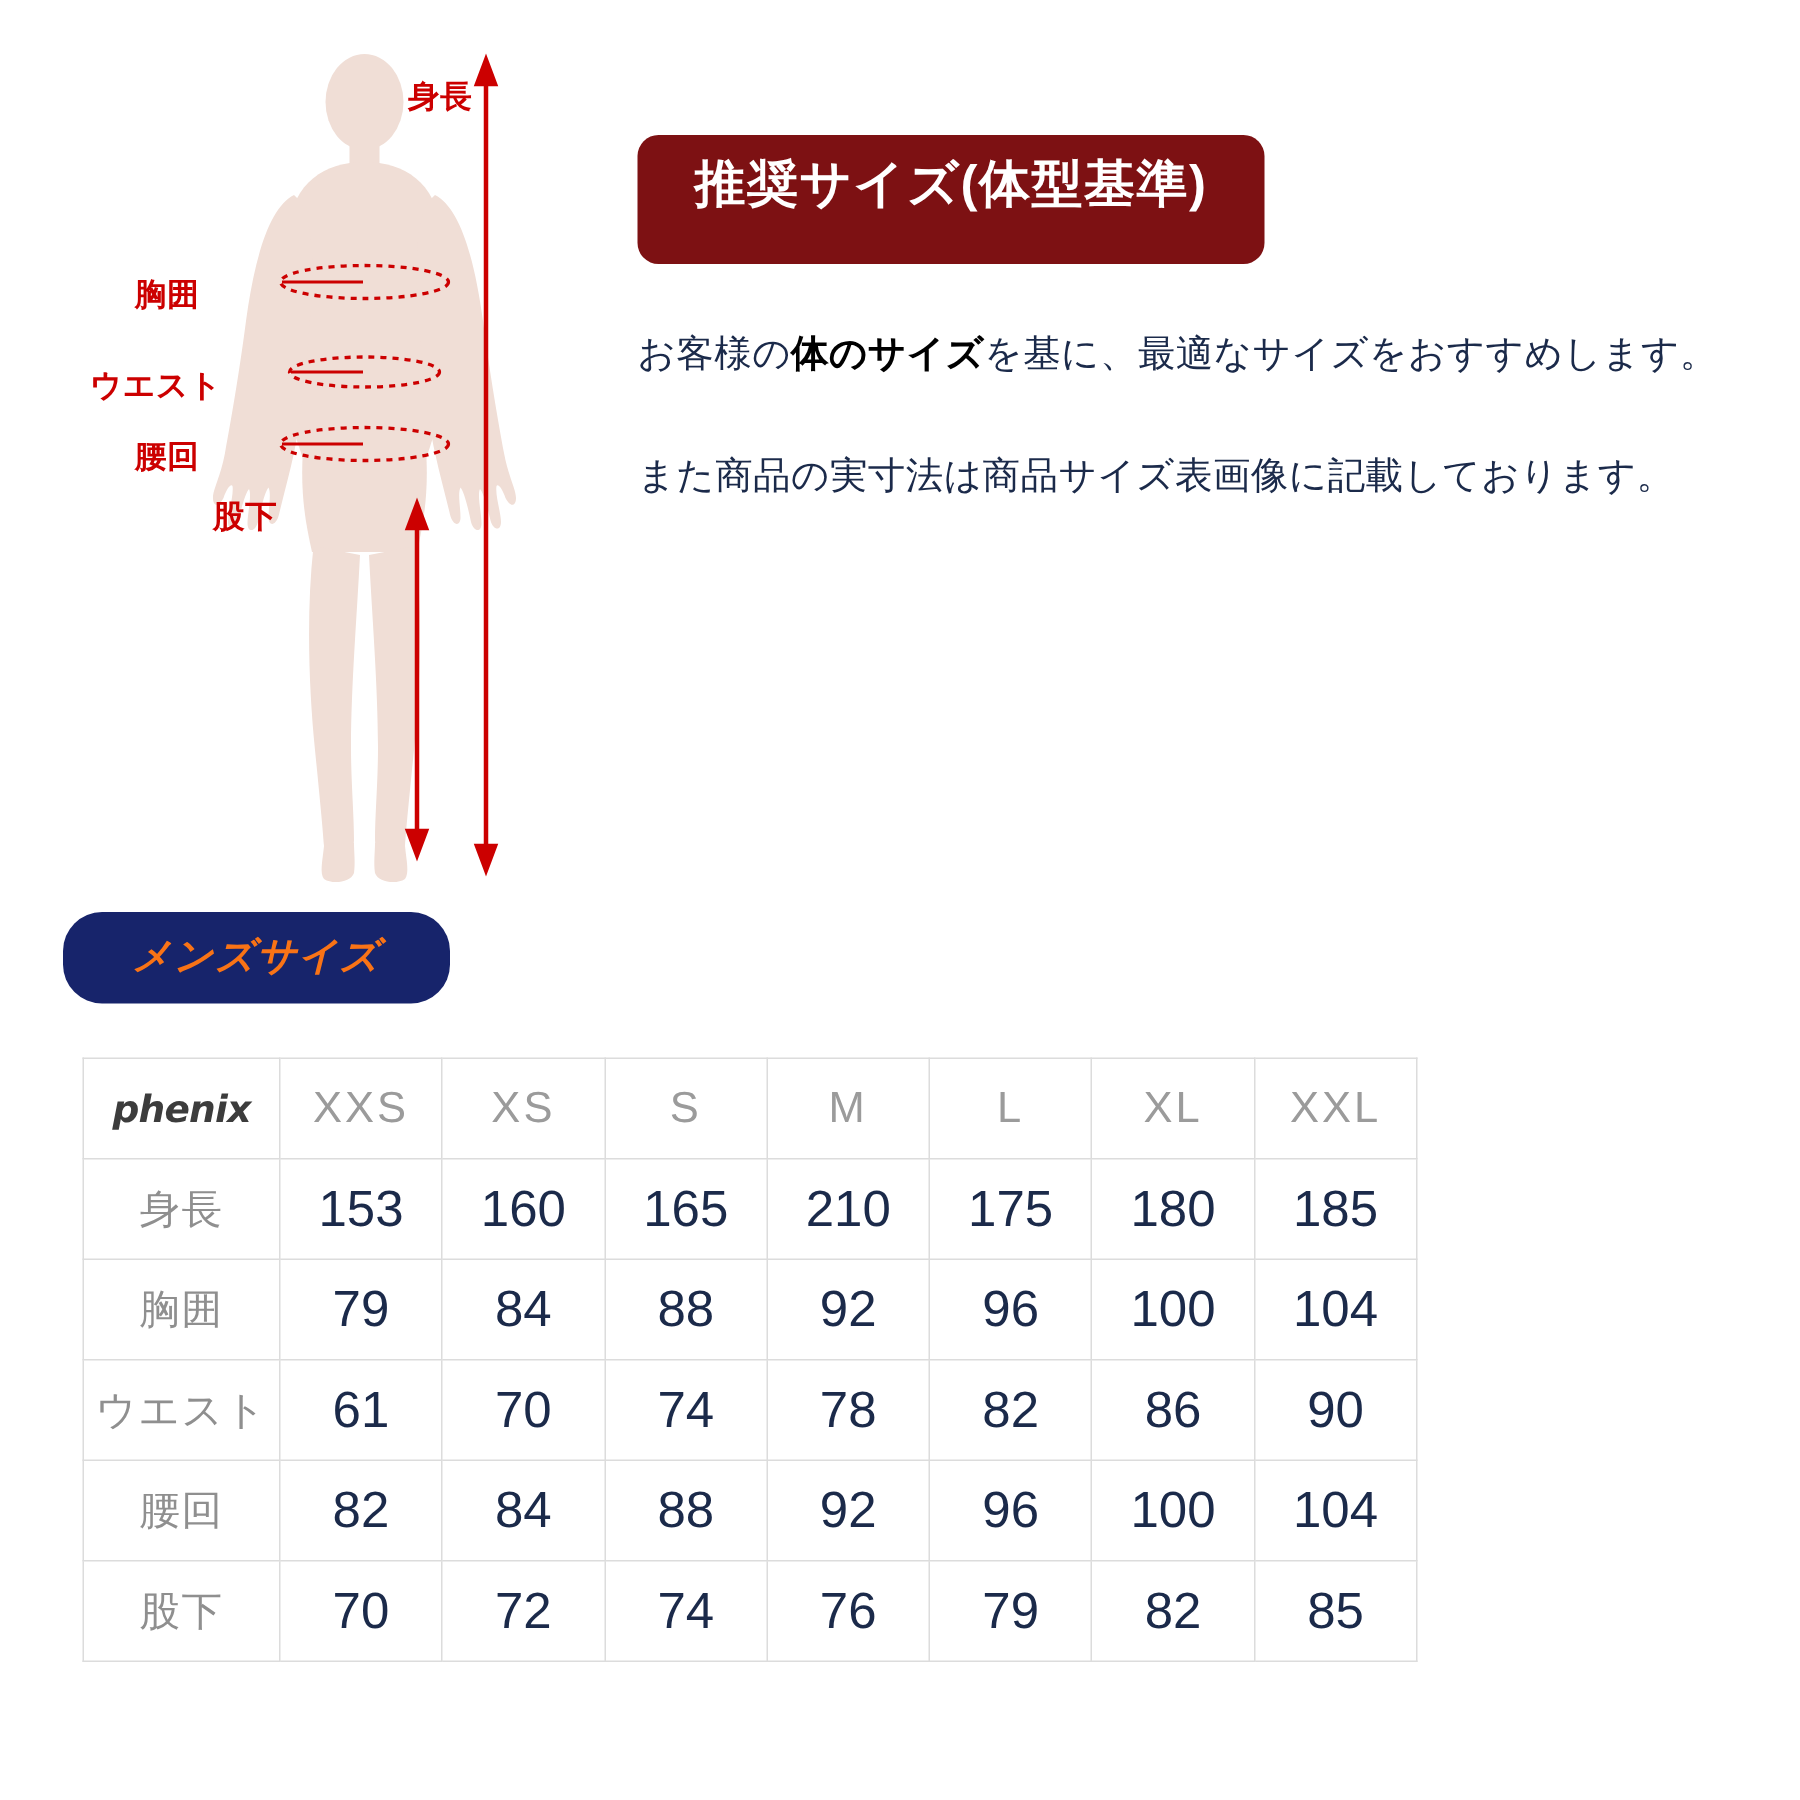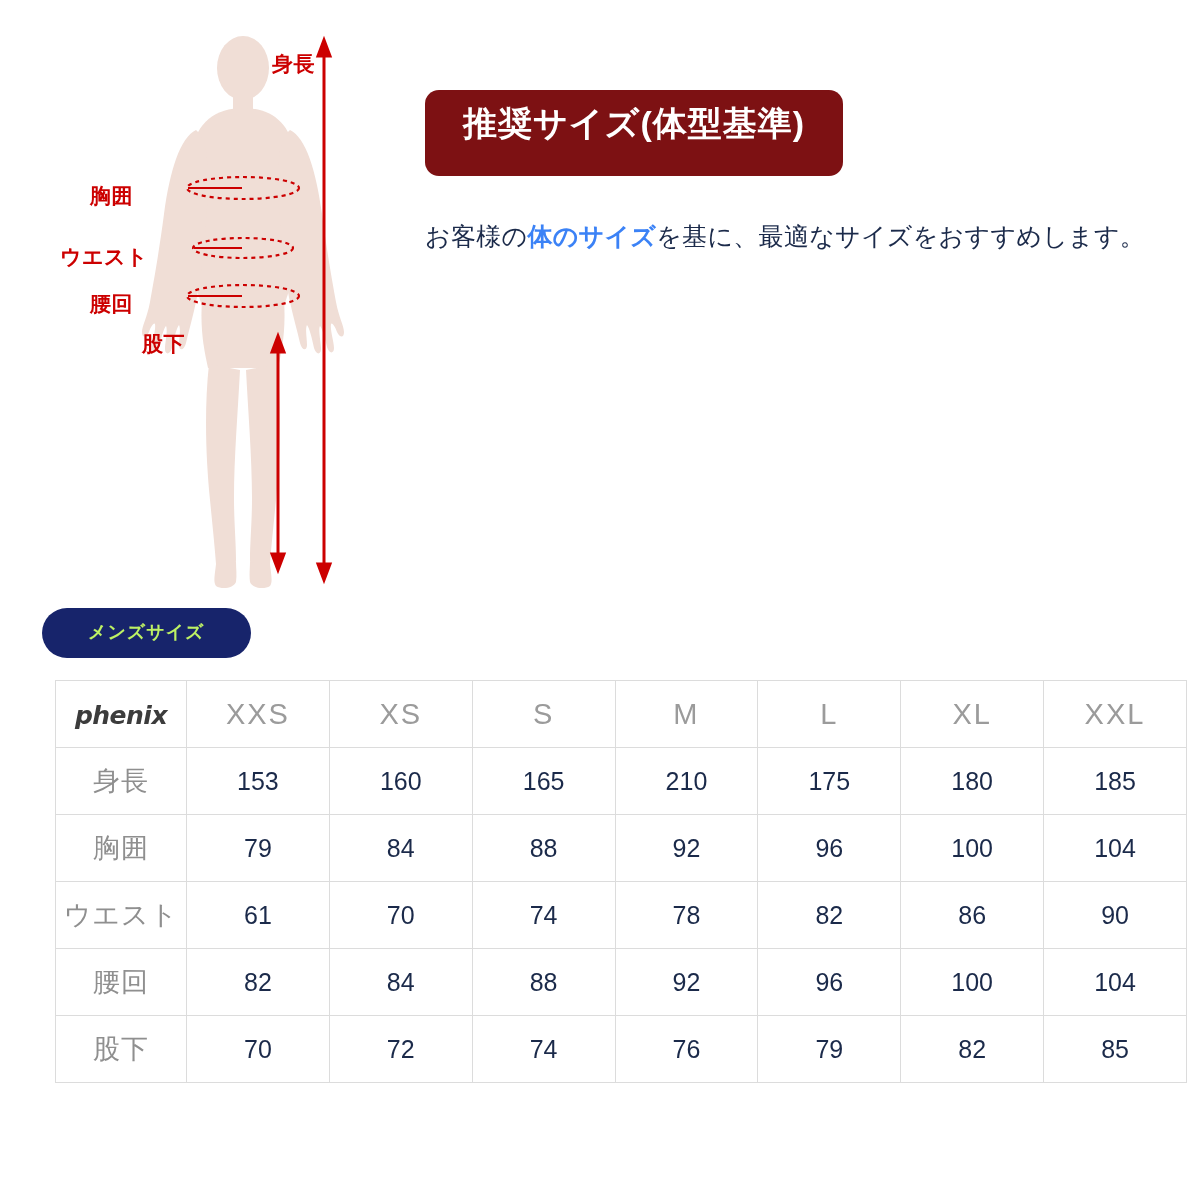--- a/index.html
+++ b/index.html
@@ -73,53 +73,54 @@
   }
 
   .body-copy {
     margin-top: 40px;
     font-size: 25px;
     line-height: 1.62;
     color: #1b2a4a;
     letter-spacing: 0.3px;
   }
   .body-copy .hl {
-    color: #3b82f6;
+    color: #000000;
     font-weight: bold;
   }
 
   
   .mens-pill {
     position: absolute;
     left: 42px;
     top: 608px;
     background: #17246b;
-    color: #bef264;
-    font-size: 18px;
+    color: #f97316;
+    font-size: 26px;
     font-weight: bold;
     padding: 12px 46px 14px 46px;
     border-radius: 26px;
     letter-spacing: 1px;
+    font-style: italic;
   }
 
   
   .size-table {
     position: absolute;
     left: 55px;
-    top: 680px;
-    width: 1132px;
+    top: 705px;
+    width: 890px;
     border-collapse: collapse;
     table-layout: fixed;
   }
   .size-table td, .size-table th {
     border: 1px solid #dcdcdc;
     height: 66px;
     text-align: center;
     vertical-align: middle;
-    font-size: 25px;
+    font-size: 34px;
     color: #1b2a4a;
     font-weight: normal;
     padding: 0;
   }
   .size-table .corner-cell {
     width: 130px;
   }
   .size-table thead th {
     color: #9b9b9b;
     font-size: 29px;
@@ -195,20 +196,21 @@
     <span class="fig-label lbl-waist">ウエスト</span>
     <span class="fig-label lbl-hip">腰回</span>
     <span class="fig-label lbl-inseam">股下</span>
   </div>
 
   <div class="right-block">
     <div class="headline-pill">推奨サイズ(体型基準)</div>
     <div class="body-copy">
       <span>お客様の</span><span class="hl">体のサイズ</span><span>を基に、最適なサイズをおすすめします。</span><br>
       <br>
+      <span>また商品の実寸法は商品サイズ表画像に記載しております。</span>
     </div>
   </div>
 </div>
 
 <div class="mens-pill">メンズサイズ</div>
 
 <table class="size-table">
   <thead>
     <tr>
       <th class="corner-cell"><span class="brand-logo">phenix</span></th>

